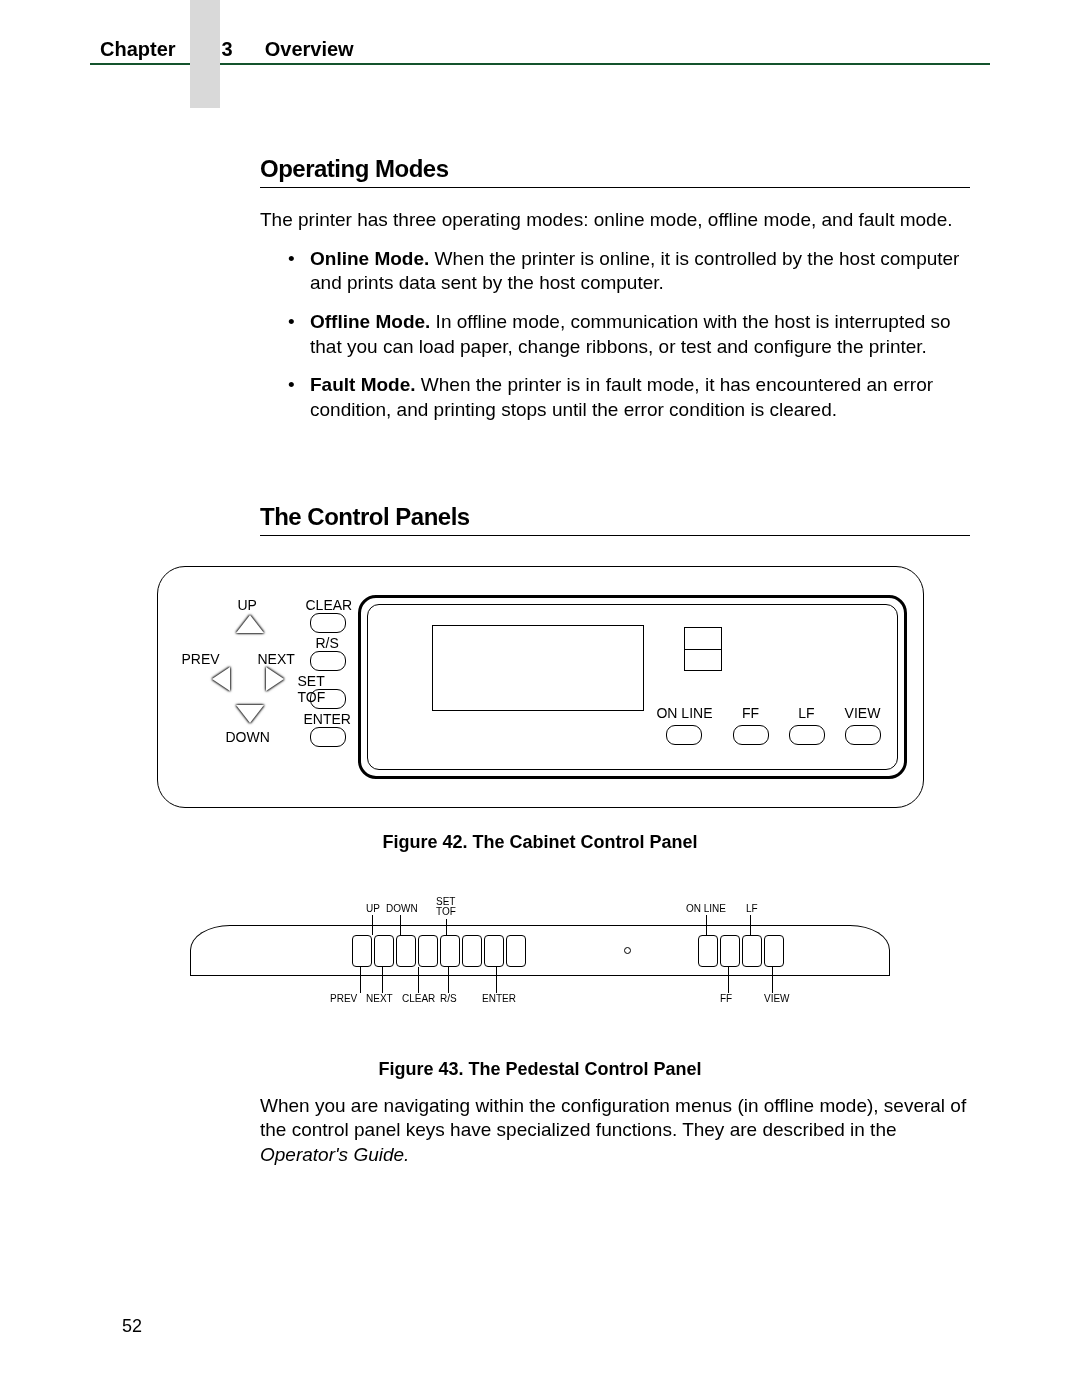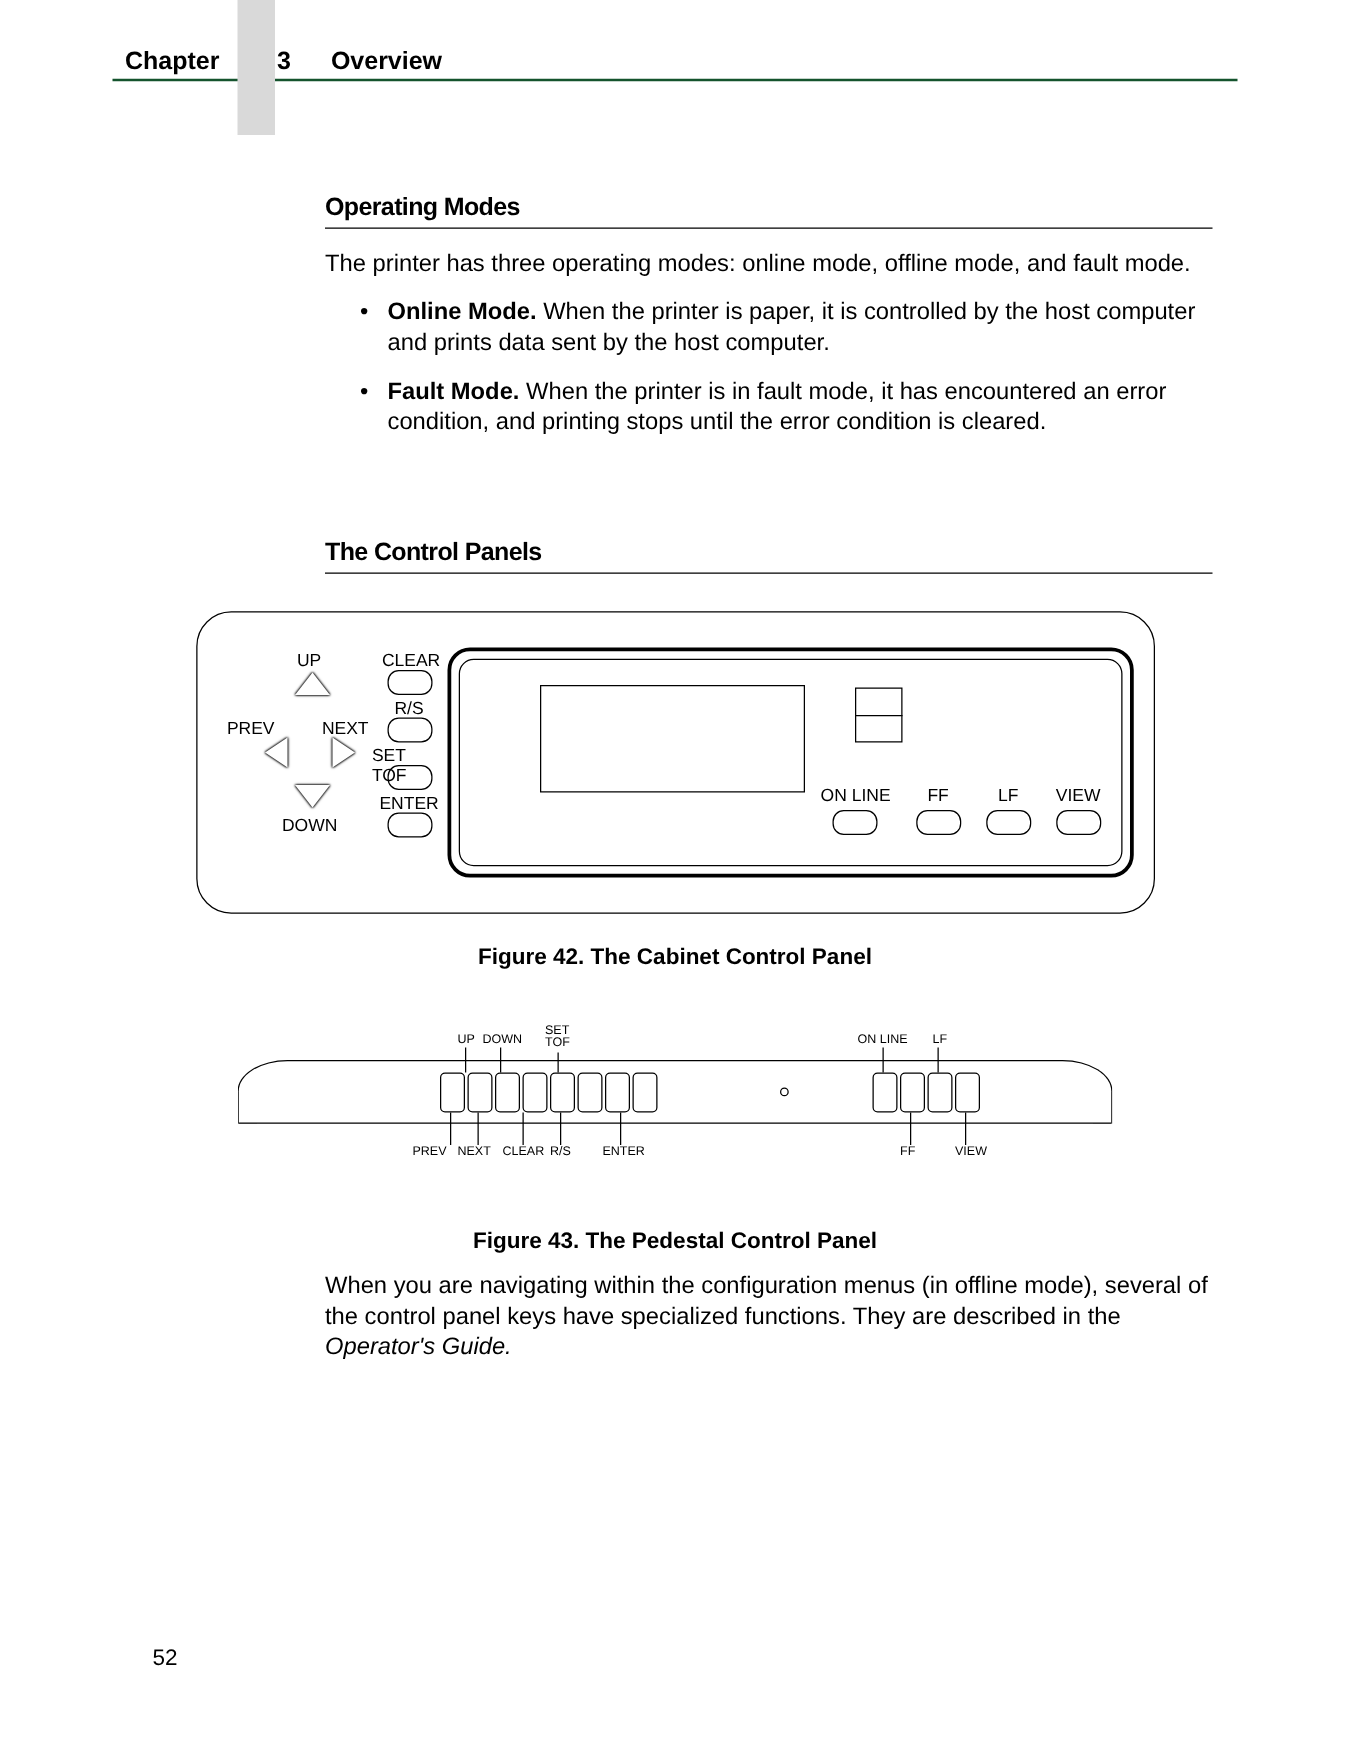--- a/index.html
+++ b/index.html
@@ -39,21 +39,21 @@
     padding-left: 10px;
   }
   .header-row .chapter { font-weight: 700; }
   .header-row .num { font-weight: 700; margin-left: 28px; }
   .header-row .title { font-weight: 700; margin-left: 14px; }
   .content {
     margin-left: 160px;
     margin-right: 10px;
   }
   h2.section {
-    font-size: 20px;
+    font-size: 24px;
     font-weight: 700;
     letter-spacing: -0.5px;
     border-bottom: 1.5px solid #000;
     padding-bottom: 4px;
     margin-top: 80px;
   }
   h2.section.first { margin-top: 90px; }
   p.body {
     font-size: 19px;
     line-height: 1.3;
@@ -230,21 +230,22 @@
     <span class="chapter">Chapter</span>
     <span class="num">3</span>
     <span class="title">Overview</span>
   </div>
 
   <div class="content">
 
     <h2 class="section first">Operating Modes</h2>
     <p class="body">The printer has three operating modes: online mode, offline mode, and fault mode.</p>
     <ul class="bullets">
-      <li><span class="bold">Online Mode.</span><span> When the printer is paper, it is controlled by the host computer and prints data sent by the host computer.</span></li>
+      <li><span class="bold">Online Mode.</span><span> When the printer is online, it is controlled by the host computer and prints data sent by the host computer.</span></li>
+      <li><span class="bold">Offline Mode.</span><span> In offline mode, communication with the host is interrupted so that you can load paper, change ribbons, or test and configure the printer.</span></li>
       <li><span class="bold">Fault Mode.</span><span> When the printer is in fault mode, it has encountered an error condition, and printing stops until the error condition is cleared.</span></li>
     </ul>
 
     <h2 class="section">The Control Panels</h2>
   </div>
 
   <div class="cabinet">
 
     <div class="keypad">
       <span class="kp-label" style="left:56px; top:8px;">UP</span>

